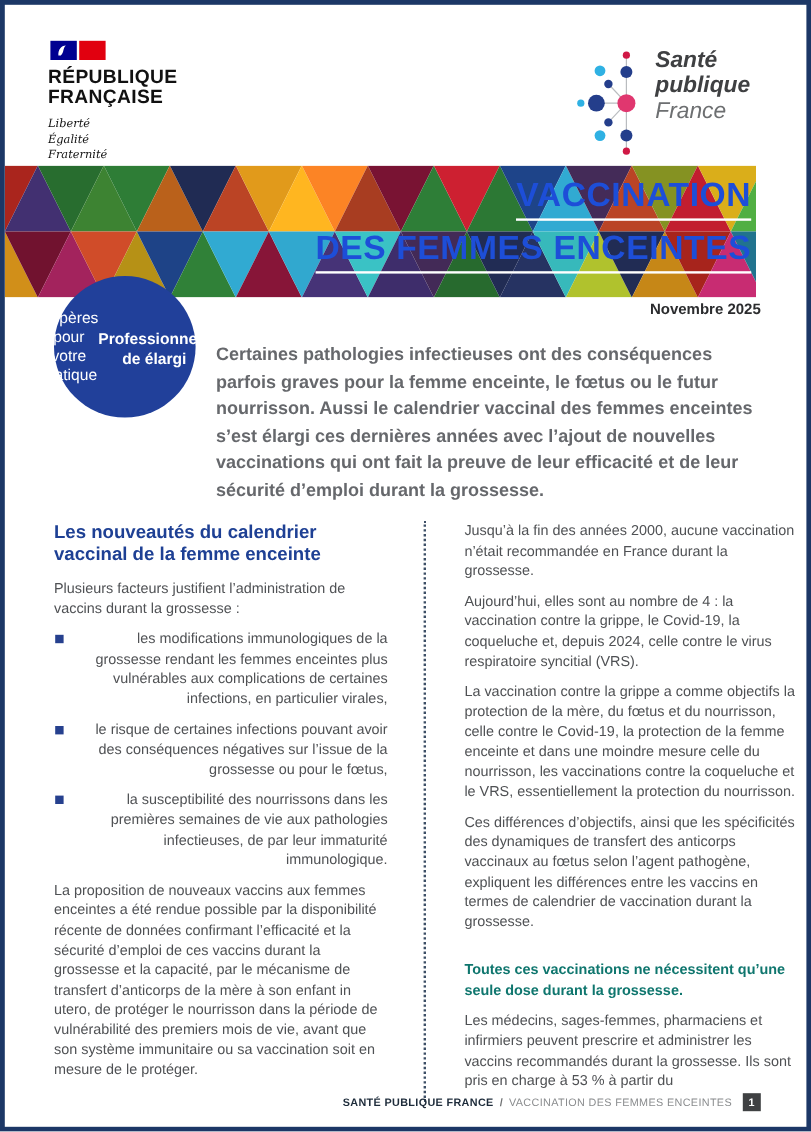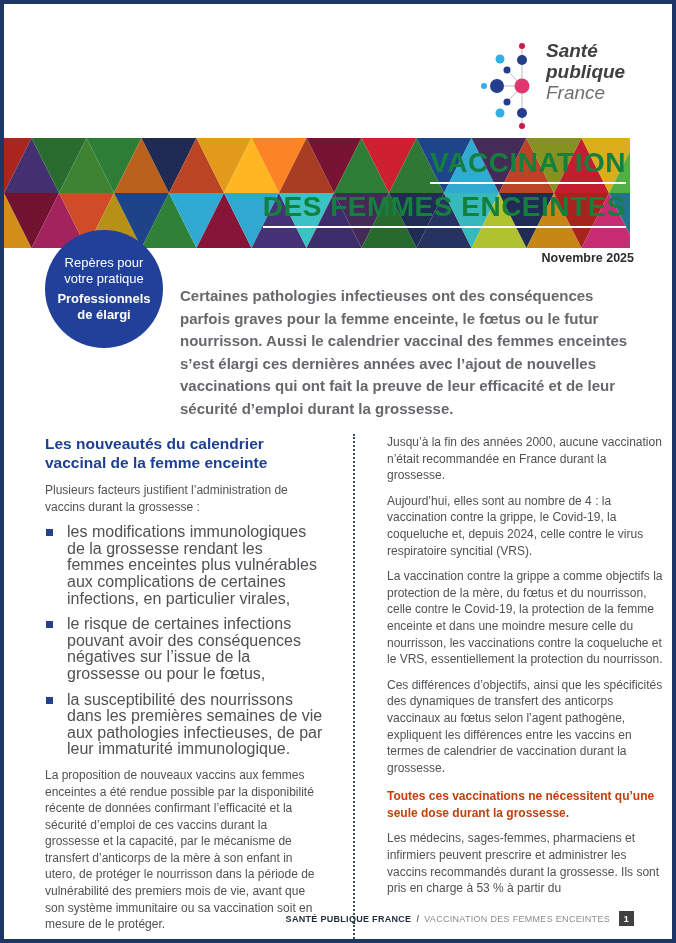--- a/index.html
+++ b/index.html
@@ -17,59 +17,78 @@
   .rf-title{font-weight:bold;color:#111;font-size:16px;line-height:17px;letter-spacing:.3px;}
   .rf-motto{margin-top:7px;font-family:"DejaVu Serif",serif;font-style:italic;font-size:9.5px;line-height:13px;color:#111;}
   .spf-logo{position:absolute;left:472px;top:36px;display:flex;gap:8px;font-style:italic;}
   .spf-text{font-size:19px;line-height:21px;color:#3f4042;}
   .spf-text .bold{font-weight:bold;}
   .spf-text .light{color:#6d6f71;}
   
   .banner{position:absolute;left:0;top:134px;width:626px;height:110px;overflow:hidden;}
   .banner svg{position:absolute;left:0;top:0;}
   .banner-titles{position:absolute;right:4px;top:10px;text-align:right;}
-  .banner-line{display:inline-block;color:#15803d;font-weight:bold;font-size:28px;
+  .banner-line{display:inline-block;color:#1d4ed8;font-weight:bold;font-size:28px;
     letter-spacing:.5px;border-bottom:2px solid #fff;padding-bottom:4px;line-height:30px;}
   .banner-line2{margin-top:8px;}
   
   .badge{position:absolute;left:41px;top:226px;width:118px;height:118px;border-radius:50%;
-    background:#21409a;color:#fff;display:flex;flex-direction:column;justify-content:center;
+    background:#21409a;color:#fff;display:flex;justify-content:center;
     align-items:center;text-align:center;z-index:3;}
   .badge .t1{font-size:13px;line-height:16px;width:96px;}
   .badge .t2{font-size:13px;line-height:16px;font-weight:bold;width:96px;margin-top:4px;}
   
   .date{position:absolute;right:38px;top:247px;font-size:12.5px;font-weight:bold;color:#2b2c2e;margin-left:26px;}
   .intro{position:absolute;left:176px;top:281px;width:456px;
     font-size:15px;line-height:22.5px;font-weight:bold;color:#66686c;}
   
   .cols{position:absolute;left:41px;top:430px;width:588px;display:flex;align-items:stretch;gap:16px;}
   .col-left{width:278px;flex:none;}
   .divider{border-left:2px dotted #3d4f66;margin-left:14px;margin-right:16px;flex:none;}
   .col-right{width:278px;flex:none;}
   .col-heading{color:#1e4094;font-weight:bold;font-size:15.5px;line-height:19px;margin:0 0 10px 0;}
   .body-p{font-size:12px;line-height:16.6px;color:#4f5154;margin:0 0 9px 0;}
-  .body-p.bold{font-weight:bold;color:#c2410c;margin-top:12px;}
+  .body-p.bold{font-weight:bold;color:#0f766e;margin-top:24px;}
   ul.bullets{list-style:none;margin:2px 0 9px 0;padding:0;}
-  ul.bullets li{position:relative;padding-left:22px;font-size:16px;line-height:16.6px;
-    color:#4f5154;margin-bottom:9px;}
+  ul.bullets li{position:relative;padding-left:22px;font-size:12px;line-height:16.6px;
+    color:#4f5154;margin-bottom:9px;text-align:right;}
   ul.bullets li .sq{position:absolute;left:1px;top:5px;width:7px;height:7px;background:#26408e;}
   
   .footer{position:absolute;right:38px;bottom:13px;display:flex;align-items:center;gap:5px;
     font-size:9px;letter-spacing:.3px;}
   .footer .brand{font-weight:bold;color:#1d2b3a;}
   .footer .sep{color:#6f7173;font-weight:bold;}
   .footer .doc{color:#8a8c8e;text-align:center;}
   .footer .pagebox{width:15px;height:15px;background:#3f4143;color:#fff;font-weight:bold;
     display:flex;align-items:center;justify-content:center;font-size:9px;margin-left:4px;}
 </style>
 </head>
 <body>
 
 <div class="page">
 
+  <div class="rf-logo">
+    <div class="rf-flag">
+      <span class="b">
+        <svg width="14" height="12" viewBox="0 0 10 10">
+          <path d="M2.2 8.5 C2.0 4.5 4.0 1.8 7.4 1.6 C5.2 3.6 6.3 6.3 3.9 8.5 Z" fill="#ffffff"></path>
+        </svg>
+      </span>
+      <span class="r"></span>
+    </div>
+    <div class="rf-title">
+      <div>RÉPUBLIQUE</div>
+      <div>FRANÇAISE</div>
+    </div>
+    <div class="rf-motto">
+      <div>Liberté</div>
+      <div>Égalité</div>
+      <div>Fraternité</div>
+    </div>
+  </div>
 
   <div class="spf-logo">
     <svg width="62" height="92" viewBox="0 0 62 92">
       <line x1="46" y1="6" x2="46" y2="86" stroke="#b9bcbf" stroke-width="1"></line>
       <line x1="46" y1="46" x2="31" y2="30" stroke="#b9bcbf" stroke-width="1"></line>
       <line x1="46" y1="46" x2="21" y2="46" stroke="#b9bcbf" stroke-width="1"></line>
       <line x1="46" y1="46" x2="31" y2="62" stroke="#b9bcbf" stroke-width="1"></line>
       <circle cx="46" cy="6" r="3" fill="#d01845"></circle>
       <circle cx="46" cy="20" r="5" fill="#243e8b"></circle>
       <circle cx="24" cy="19" r="4.5" fill="#2fb1e3"></circle>

